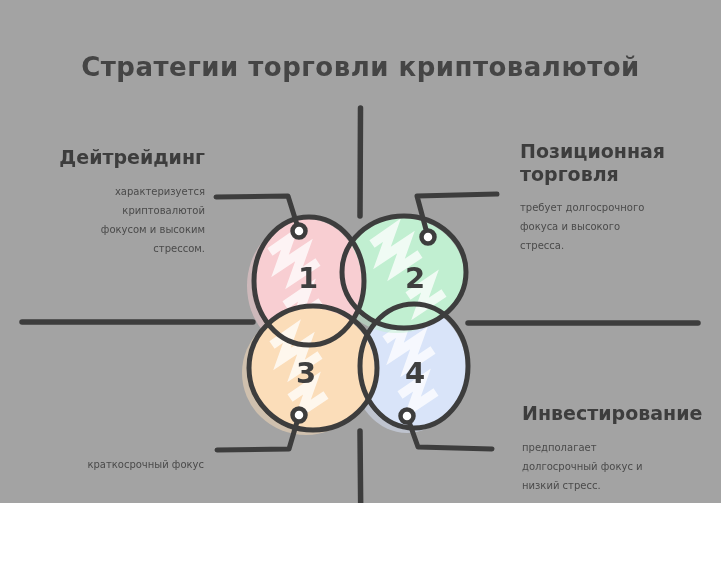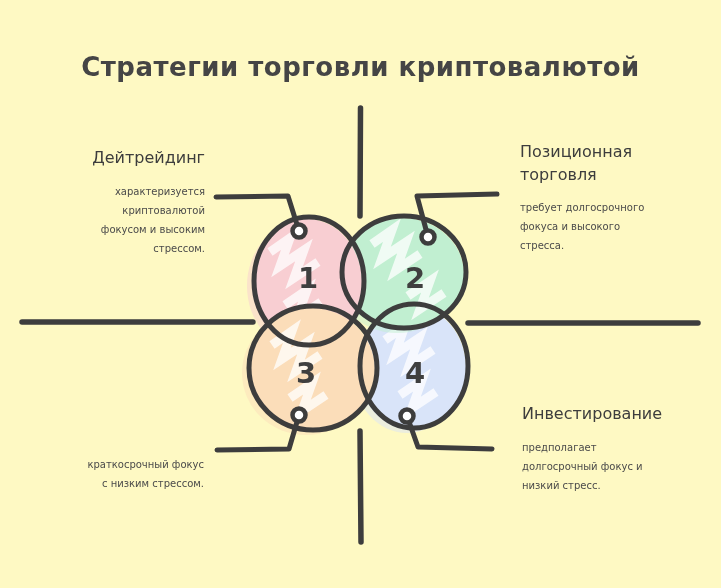--- a/index.html
+++ b/index.html
@@ -1,22 +1,22 @@
 <!DOCTYPE html>
 <html><head>
 <meta charset="utf-8">
 <style>
   html,body{margin:0;padding:0;background:#fff;}
-  #stage{position:relative;width:721px;height:588px;background:#fef9c3;overflow:hidden;
+  #stage{position:relative;width:721px;height:503px;background:#a3a3a3;overflow:hidden;
          font-family:"DejaVu Sans","Liberation Sans",sans-serif;}
   #title{position:absolute;left:0;right:0;top:52px;text-align:center;
          font-size:26px;font-weight:bold;color:#454545;letter-spacing:.5px;}
   #diagram-svg{position:absolute;left:0;top:0;}
   .q{position:absolute;}
-  .q-heading{font-weight:normal;font-size:16px;line-height:23px;color:#3d3d3d;}
+  .q-heading{font-weight:bold;font-size:19px;line-height:23px;color:#3d3d3d;}
   .q-desc{font-size:10px;line-height:19px;color:#4a4a4a;}
   .line{white-space:nowrap;display:block;}
   .align-r{text-align:right;}
   .align-l{text-align:left;margin-left:15px;}
   .tl-h{left:35px;top:146px;width:170px;}
   .tl-d{left:35px;top:182px;width:170px;}
   .tr-h{left:505px;top:140px;width:190px;}
   .tr-d{left:505px;top:198px;width:190px;}
   .bl-h{left:35px;top:392px;width:169px;}
   .bl-d{left:25px;top:455px;width:179px;}
@@ -135,21 +135,20 @@
     <span class="line">торговля</span>
   </div>
   <div class="q q-desc align-l tr-d">
     <span class="line">требует долгосрочного</span>
     <span class="line">фокуса и высокого</span>
     <span class="line">стресса.</span>
   </div>
 
   <div class="q q-desc align-r bl-d">
     <span class="line">краткосрочный фокус</span>
-    <span class="line">с низким стрессом.</span>
   </div>
 
   <div class="q q-desc align-l br-d">
     <span class="line">предполагает</span>
     <span class="line">долгосрочный фокус и</span>
     <span class="line">низкий стресс.</span>
   </div>
   <div class="q q-heading align-l br-h">
     <span class="line">Инвестирование</span>
   </div>

